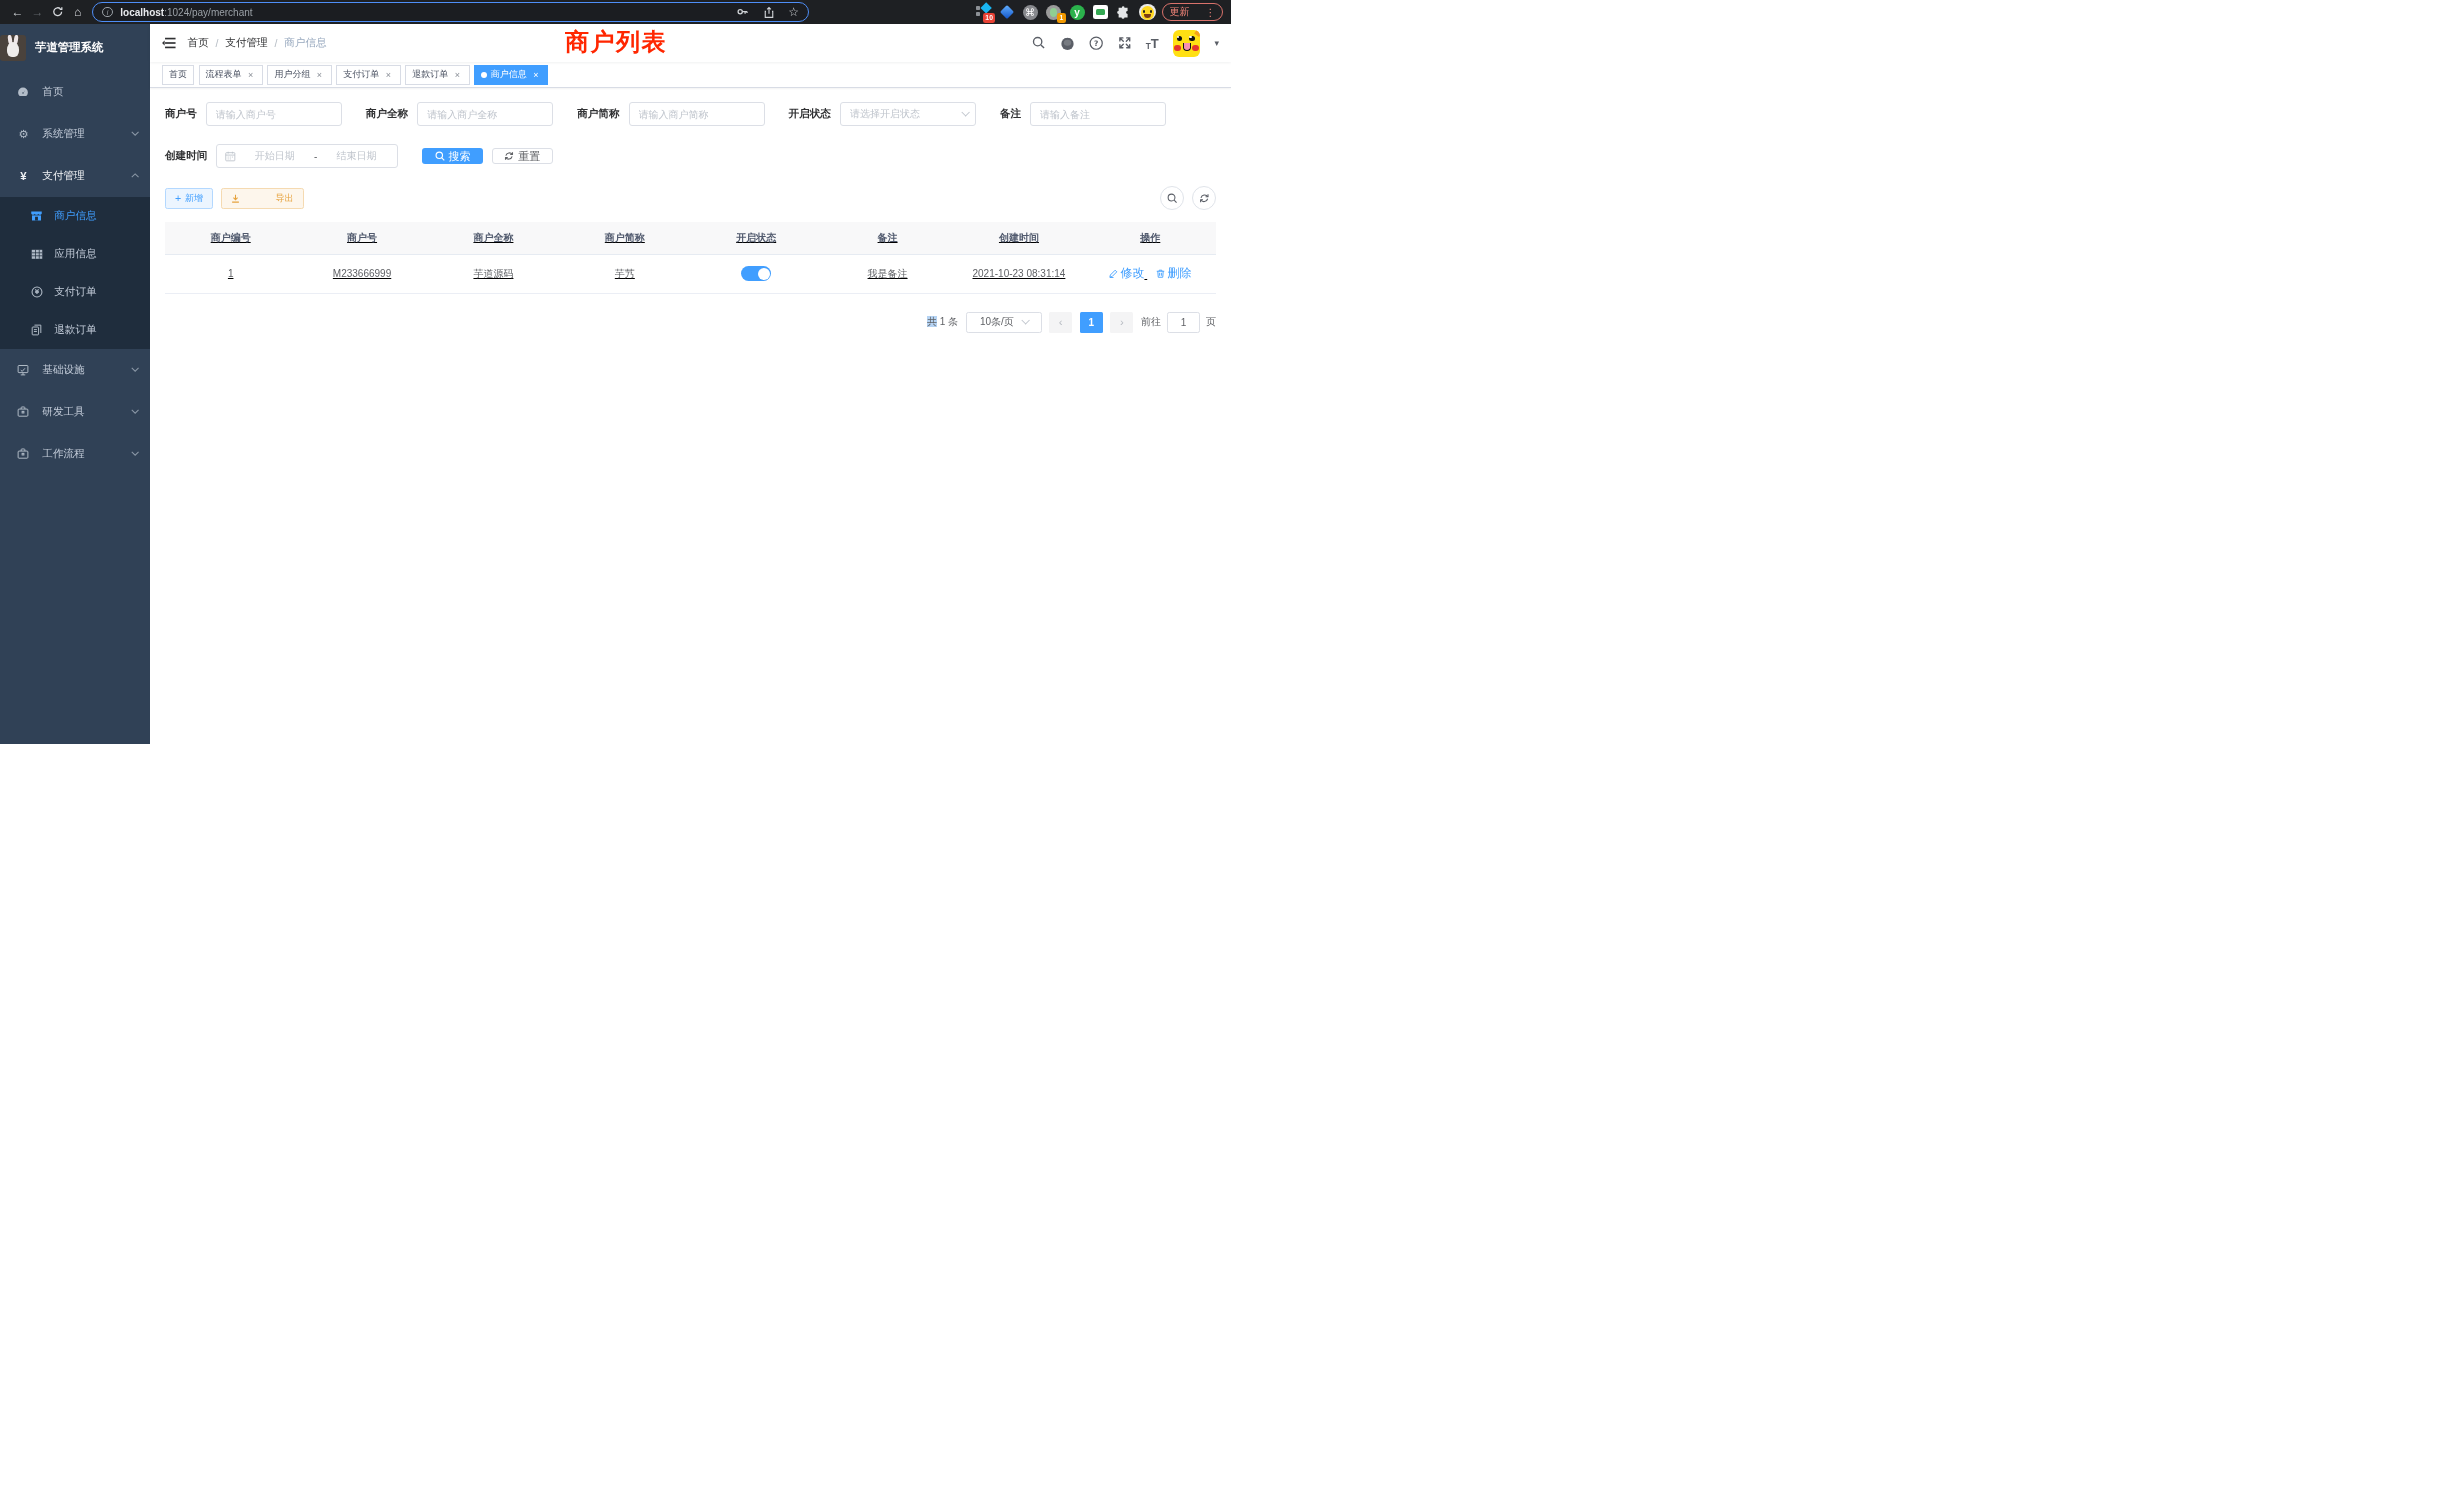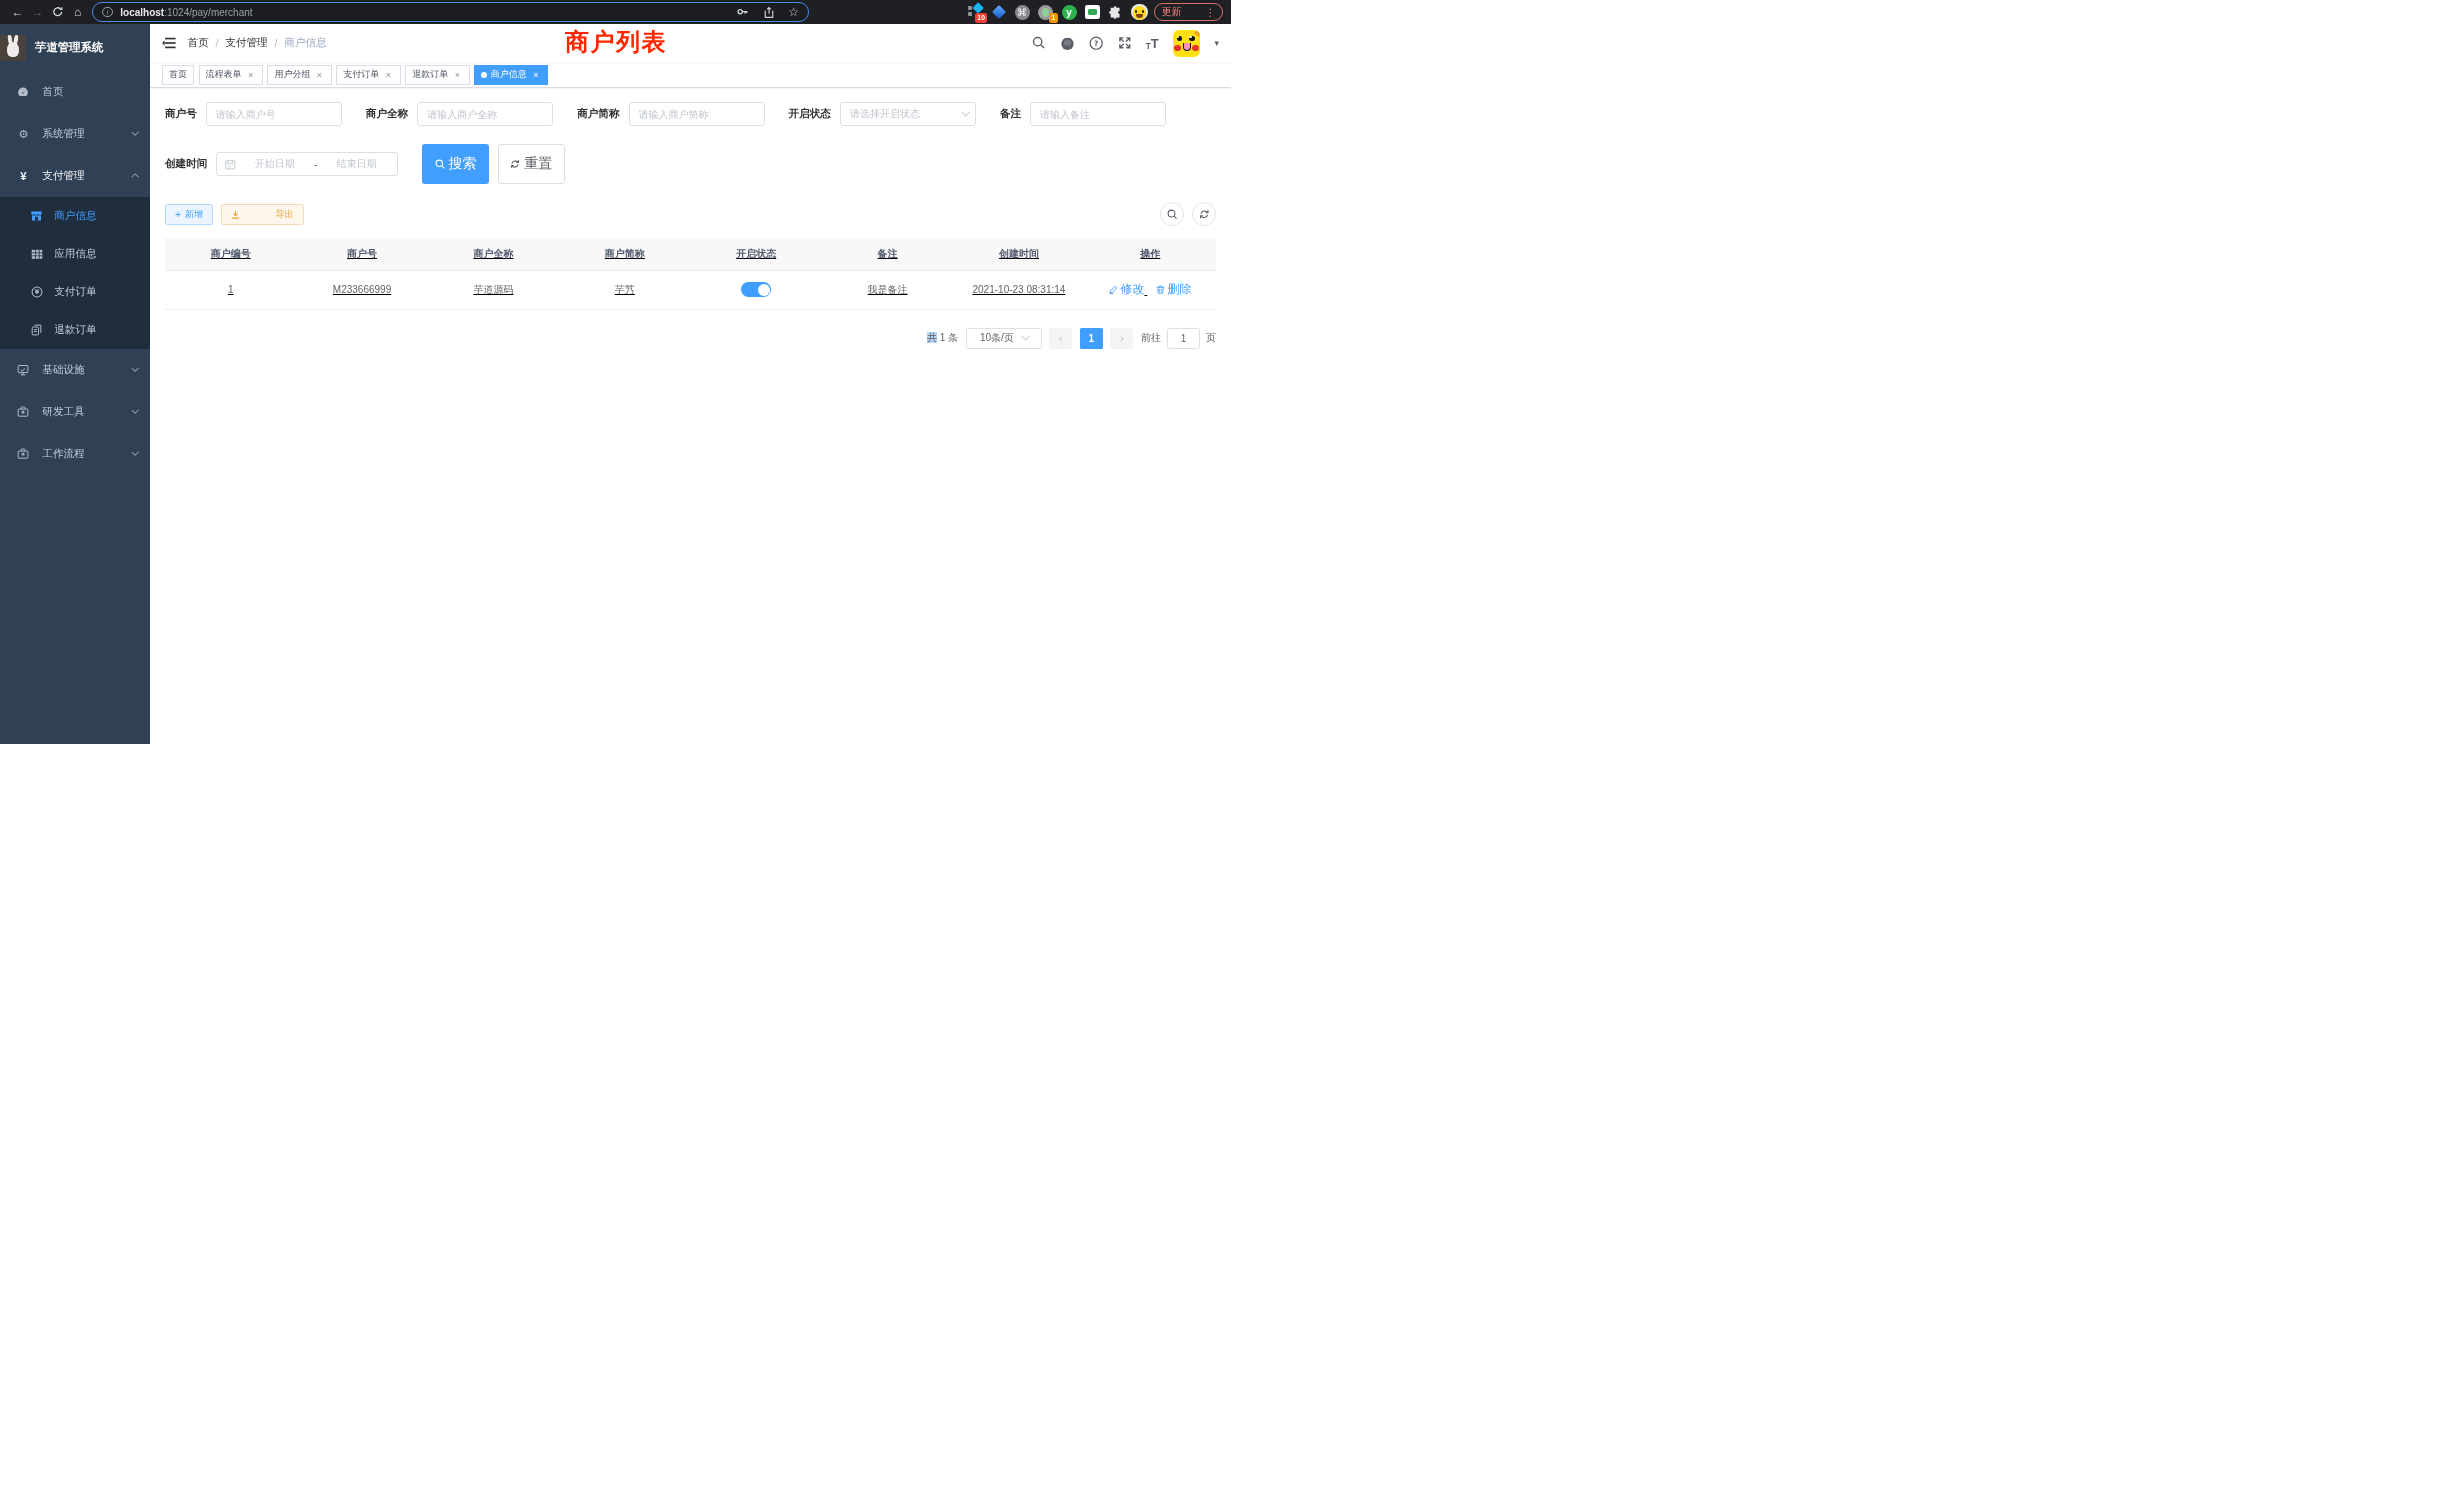--- a/index.html
+++ b/index.html
@@ -43,21 +43,21 @@
   .chatext { width:14.4px; height:14.4px; background:#fff; border-radius:2.3px; display:flex;
     align-items:center; justify-content:center; }
   .chatext i { display:block; width:8.3px; height:6.8px; background:#34a853; border-radius:1.5px; }
   .avatar-emoji { width:16.7px; height:16.7px; border-radius:50%; background:#e9e9e9; position:relative; }
   .avatar-emoji .face { position:absolute; inset:2.3px 1.5px 0.8px 1.5px; background:#ffd821;
     border-radius:50%; }
   .avatar-emoji .eye { position:absolute; width:2.3px; height:3px; background:#222; border-radius:50%; top:6.8px; }
   .avatar-emoji .mouth { position:absolute; width:6.8px; height:4.5px; background:#7c3c12;
     border-radius:0 0 6.8px 6.8px; left:5.3px; top:10px; }
   .update-pill { border:1.1px solid #d9726b; color:#ee8277; border-radius:10.6px; height:18px;
-    display:flex; align-items:center; padding:0 6.8px; gap:24px; font-size:10px; cursor:pointer; }
+    display:flex; align-items:center; padding:0 6.8px; gap:16px; font-size:10px; cursor:pointer; }
   .kebab { font-size:10px; color:#ee8277; cursor:pointer; letter-spacing:0; }
 
   
   .app { display:flex; height:720px; }
   .sidebar { width:150px; background:#304156; color:#bfcbd9; flex:0 0 auto; overflow:hidden; }
   .logo-row { height:47px; display:flex; align-items:center; gap:9px; cursor:pointer; }
   .logo-img { width:26px; height:26px; border-radius:3px; background:#4a423c; position:relative; overflow:hidden; }
   .logo-img .body { position:absolute; left:6.8px; top:7.6px; width:12px; height:15px;
     background:#efeceb; border-radius:50% 50% 40% 40%; }
   .logo-img .ear { position:absolute; width:3.8px; height:9px; background:#efe7e8;
@@ -127,21 +127,21 @@
   .f-input::placeholder { color:#bfc4cc; }
   .select-box { width:136px; height:24px; border:0.8px solid #dcdfe6; border-radius:3px;
     display:flex; align-items:center; padding:0 7.6px 0 9px; cursor:pointer; }
   .select-box .ph { color:#bfc4cc; font-size:10px; }
   .sel-caret { margin-left:auto; width:6px; height:6px; border-right:1.1px solid #bfc4cc;
     border-bottom:1.1px solid #bfc4cc; transform:rotate(45deg) translateY(-2.3px); }
   .date-box { width:182px; height:24px; border:0.8px solid #dcdfe6; border-radius:3px;
     display:flex; align-items:center; padding:0 7.6px; gap:6px; cursor:text; }
   .date-box .ph { color:#bfc4cc; font-size:10px; flex:1; text-align:center; }
   .date-sep { color:#606266; font-size:10px; }
-  .btn { height:40px; border-radius:3px; font-size:14px; display:inline-flex; align-items:center;
+  .btn { height:16px; border-radius:3px; font-size:11px; display:inline-flex; align-items:center;
     gap:3.8px; padding:0 11.4px; border:0.8px solid transparent; cursor:pointer; white-space:nowrap; }
   .btn-primary { background:#409eff; color:#fff; }
   .btn-default { background:#fff; border-color:#dcdfe6; color:#606266; }
   .btn + .btn { margin-left:9px; }
 
   .toolbar-row { display:flex; align-items:center; margin-bottom:12px; }
   .btn-mini { height:21px; border-radius:2.3px; font-size:9px; padding:0 9px;
     display:inline-flex; align-items:center; gap:3.8px; cursor:pointer; }
   .btn-add { background:#ecf5ff; border:0.8px solid #b3d8ff; color:#409eff; }
   .btn-export { background:#fdf6ec; border:0.8px solid #f5dab1; color:#e6a23c; margin-left:7.6px;gap:36px; }

